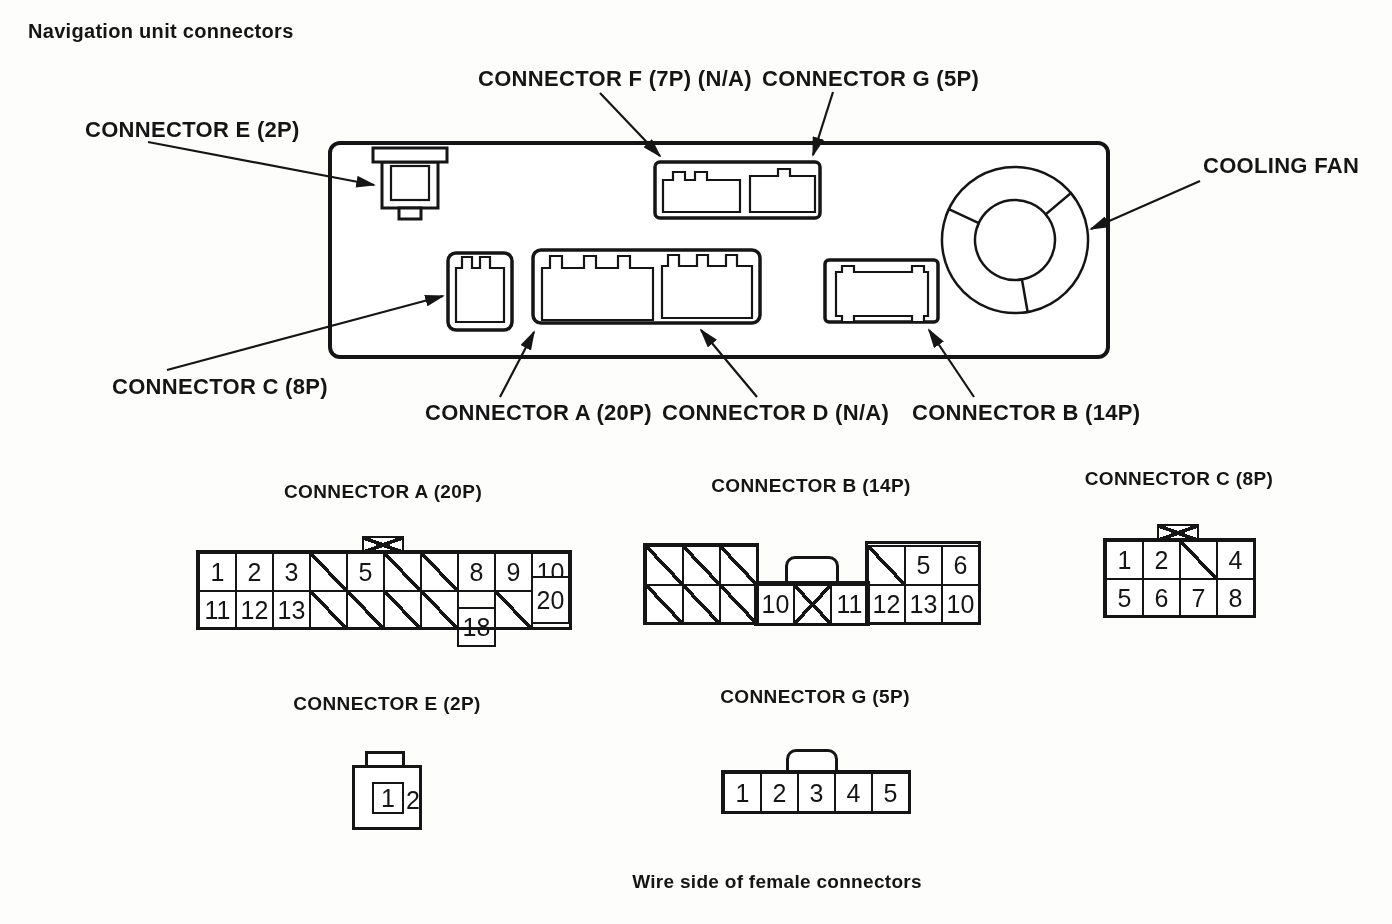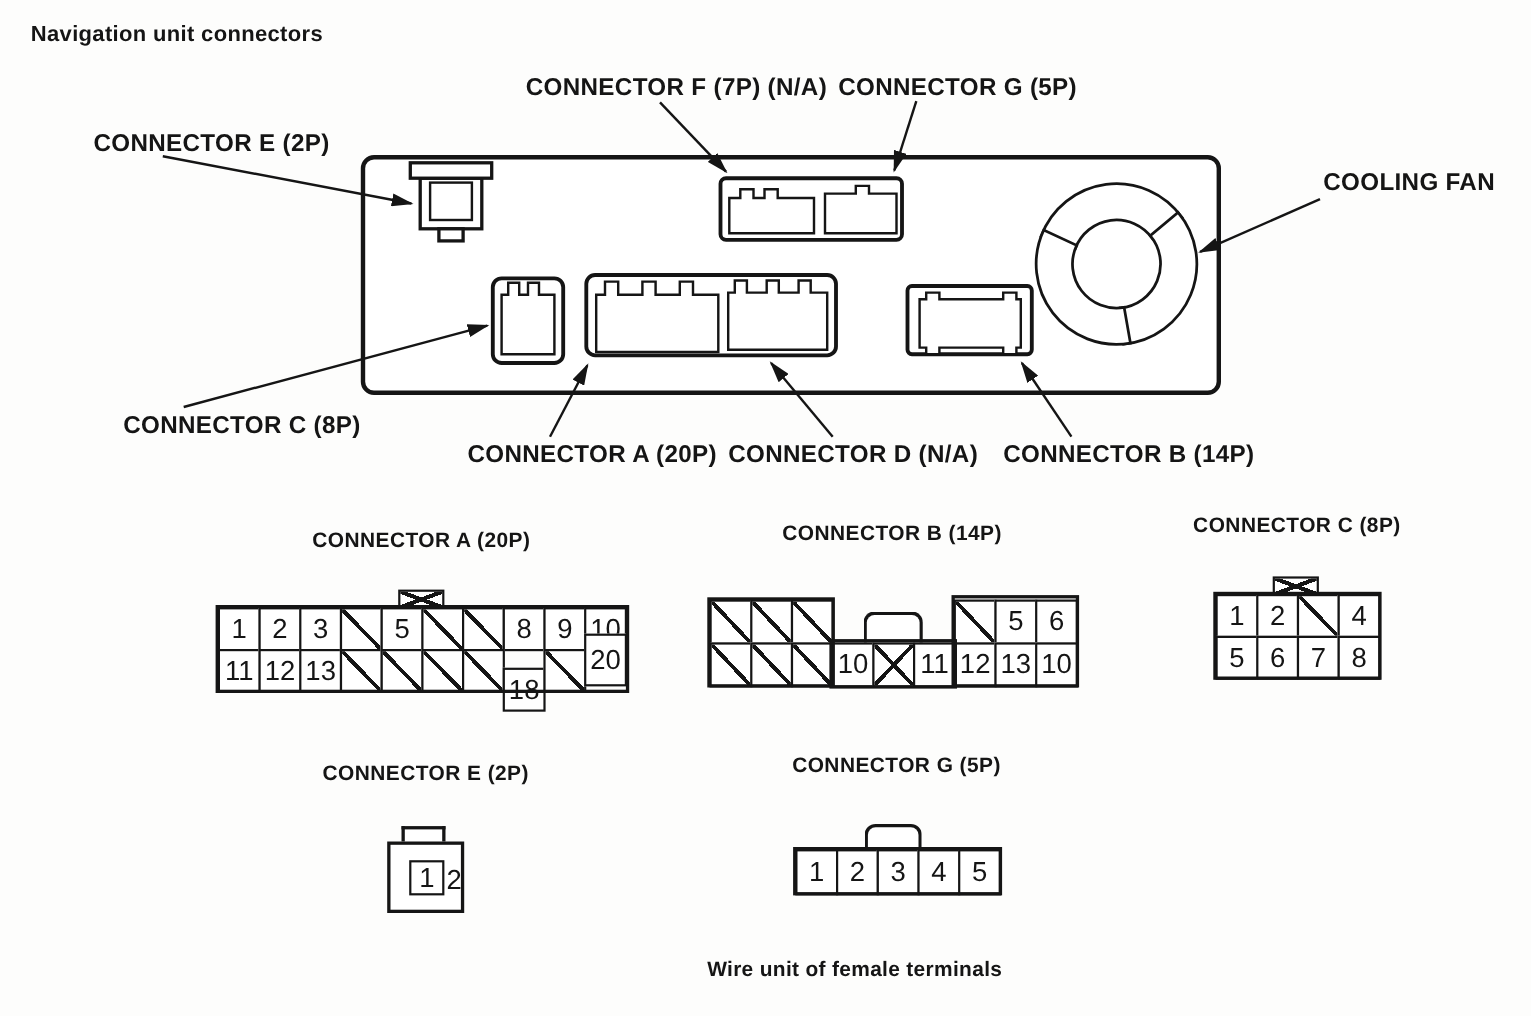--- a/index.html
+++ b/index.html
@@ -106,21 +106,21 @@
 <div class="lbl" style="left:425px;top:400px;">CONNECTOR A (20P)</div>
 <div class="lbl" style="left:662px;top:400px;">CONNECTOR D (N/A)</div>
 <div class="lbl" style="left:912px;top:400px;">CONNECTOR B (14P)</div>
 
 <div class="dtitle" style="left:233px;top:481px;">CONNECTOR A (20P)</div>
 <div class="dtitle" style="left:661px;top:475px;">CONNECTOR B (14P)</div>
 <div class="dtitle" style="left:1029px;top:468px;">CONNECTOR C (8P)</div>
 <div class="dtitle" style="left:237px;top:693px;">CONNECTOR E (2P)</div>
 <div class="dtitle" style="left:665px;top:686px;">CONNECTOR G (5P)</div>
 
-<div class="footer" style="left:627px;top:871px;">Wire unit of female terminals</div>
+<div class="footer" style="left:627px;top:871px;">Wire side of female connectors</div>
 
 <div class="xtab" style="left:362px;top:536px;width:42px;height:18px;"></div>
 <div class="rtab" style="left:785px;top:556px;width:54px;height:29px;"></div>
 <div class="xtab" style="left:1157px;top:524px;width:42px;height:18px;"></div>
 <div class="rtab" style="left:786px;top:749px;width:52px;height:25px;"></div>
 
 <div id="grids">
     <div class="pc" style="left: 198px; top: 552px; width: 39px; height: 40px;">1</div>
     <div class="pc" style="left: 235px; top: 552px; width: 39px; height: 40px;">2</div>
     <div class="pc" style="left: 272px; top: 552px; width: 39px; height: 40px;">3</div>

